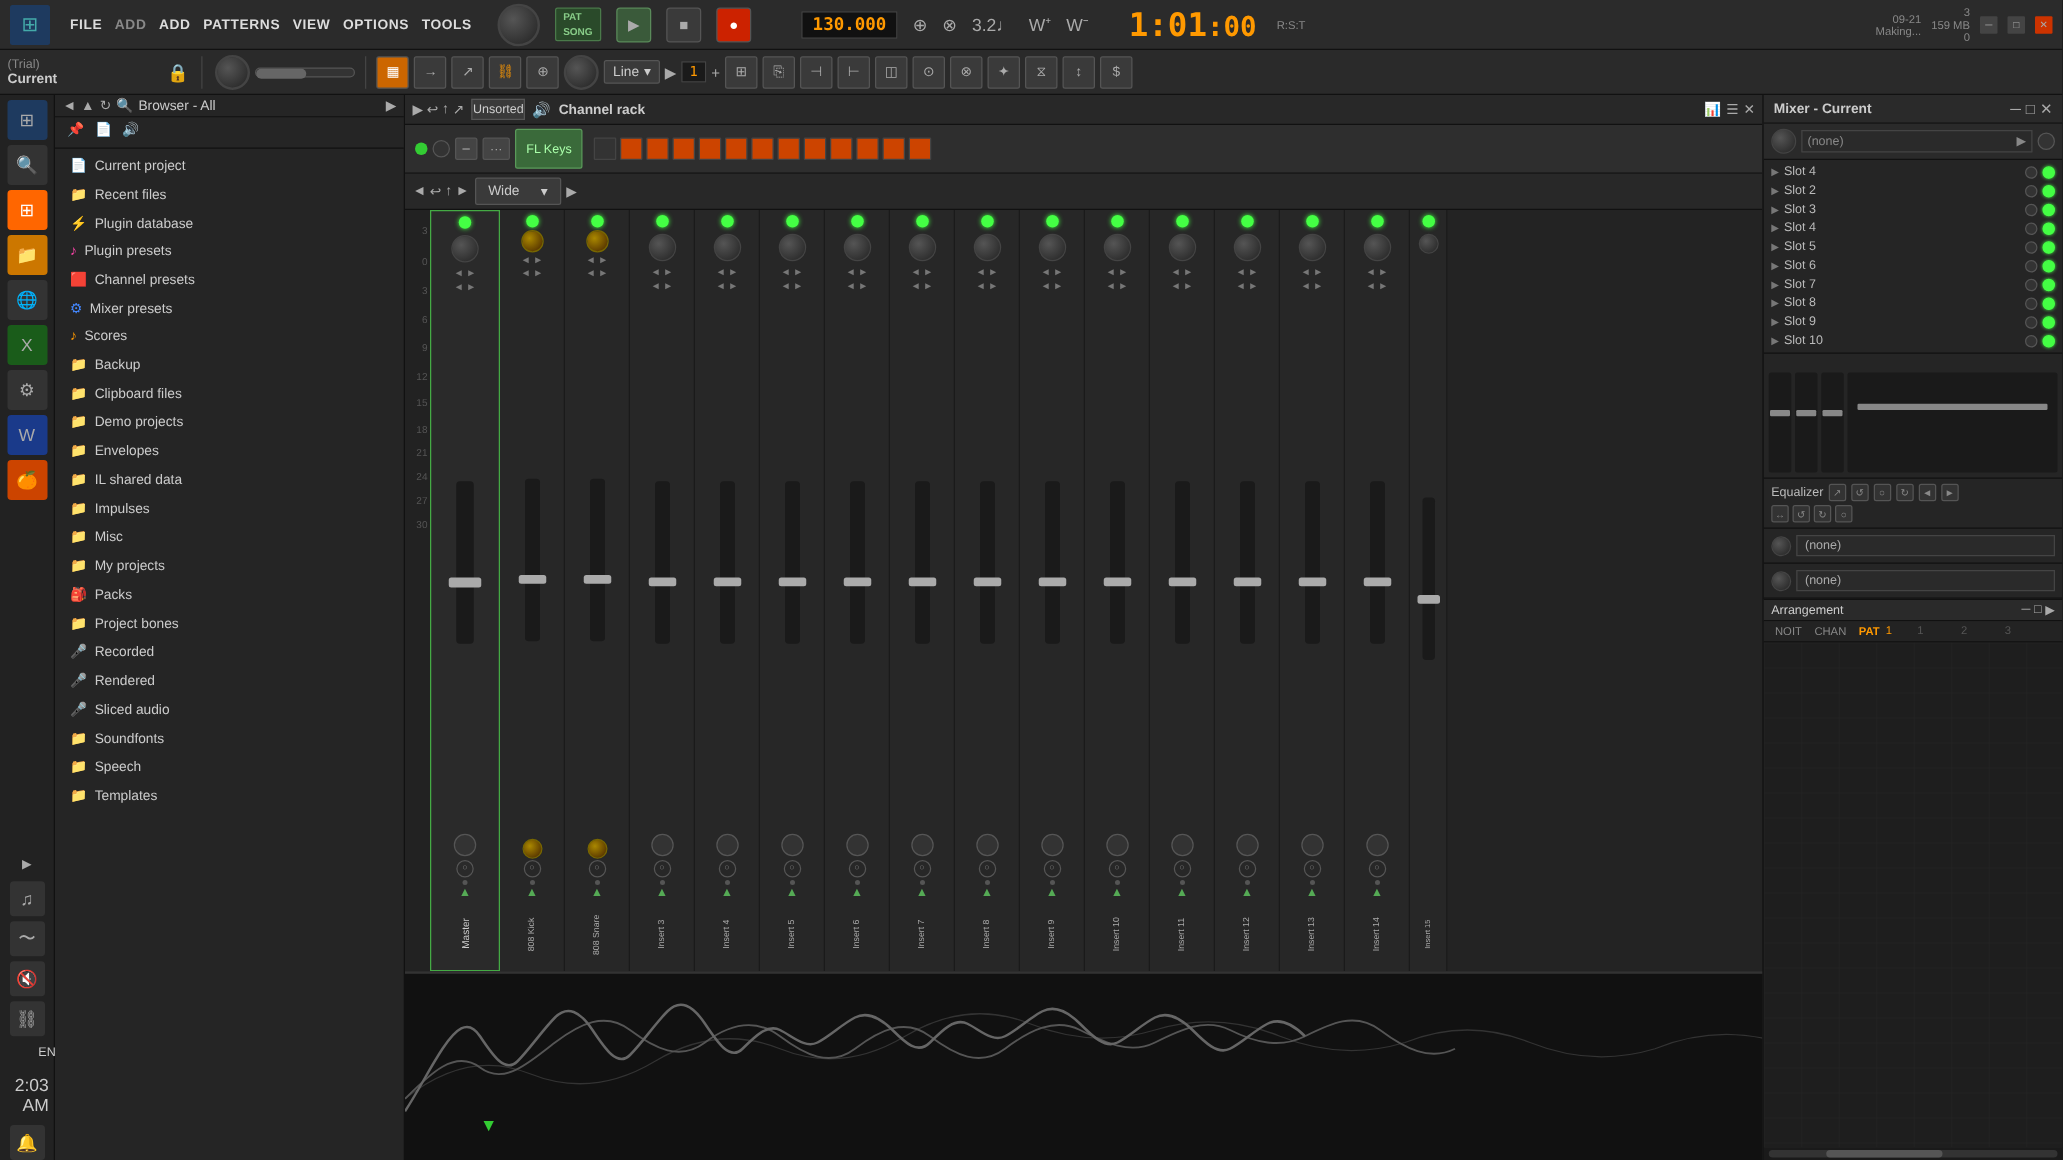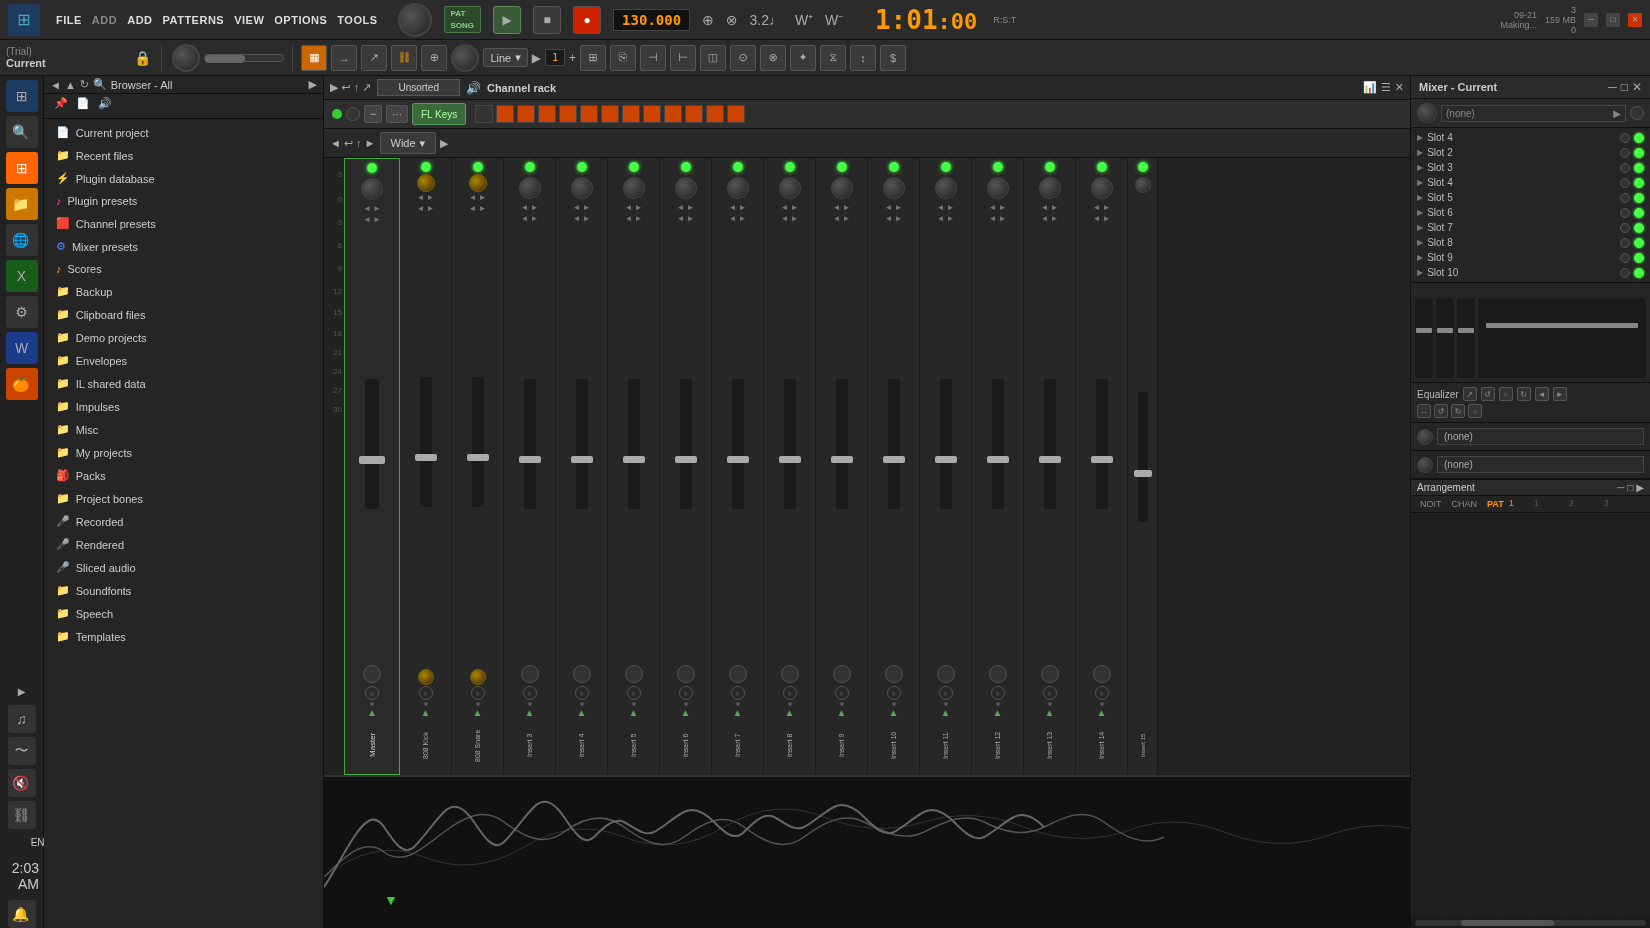--- a/index.html
+++ b/index.html
@@ -3,21 +3,21 @@
   <meta charset="utf-8">
   <style>
     * { margin: 0; padding: 0; box-sizing: border-box; }
     body { width: 1650px; height: 928px; background: #1a1a1a; font-family: 'Segoe UI', Arial, sans-serif; font-size: 11px; color: #ccc; overflow: hidden; }
 
     
     #menu-bar { display: flex; align-items: center; background: #2b2b2b; height: 40px; padding: 0 8px; gap: 12px; border-bottom: 1px solid #111; }
     #menu-bar .menu-item { color: #ddd; font-size: 11px; font-weight: 600; cursor: pointer; letter-spacing: 0.5px; }
     .transport-btn { width: 28px; height: 28px; background: #3a3a3a; border: 1px solid #555; border-radius: 3px; display: flex; align-items: center; justify-content: center; cursor: pointer; color: #aaa; font-size: 12px; }
     .transport-btn.rec { background: #cc2200; color: white; }
-    #bpm-display { background: #111; border: 1px solid #444; padding: 2px 8px; color: #ff9900; font-size: 14px; font-weight: bold; font-family: monospace; min-width: 70px; text-align: center; }
+    #bpm-display { background: #111; border: 1px solid #444; padding: 2px 8px; color: #ff9900; font-size: 14px; font-weight: bold; font-family: monospace; min-width: 70px; text-align: center; margin-left: 28px; }
     #time-display { color: #ff9900; font-size: 28px; font-weight: bold; font-family: monospace; margin-left: 20px; }
 
     
     #toolbar2 { display: flex; align-items: center; background: #2a2a2a; height: 36px; padding: 0 6px; gap: 4px; border-bottom: 1px solid #111; }
     .tb2-btn { width: 26px; height: 26px; background: #3a3a3a; border: 1px solid #555; border-radius: 2px; display: flex; align-items: center; justify-content: center; cursor: pointer; color: #aaa; font-size: 11px; }
 
     
     #main-layout { display: flex; height: calc(928px - 76px); }
 
     
@@ -32,21 +32,21 @@
 
     
     #center { flex: 1; display: flex; flex-direction: column; overflow: hidden; }
 
     
     #channel-rack-header { display: flex; align-items: center; background: #2a2a2a; padding: 3px 6px; border-bottom: 1px solid #111; gap: 6px; }
     .cr-title { color: #ccc; font-size: 11px; font-weight: bold; }
 
     
     #mixer-toolbar { display: flex; align-items: center; background: #282828; padding: 3px 6px; gap: 4px; border-bottom: 1px solid #111; }
-    .wide-btn { padding: 0 10px; height: 22px; background: #3a3a3a; border: 1px solid #555; border-radius: 2px; color: #ccc; font-size: 11px; cursor: pointer; display: flex; align-items: center; gap: 4px; }
+    .wide-btn { padding: 0 10px; height: 22px; background: #3a3a3a; border: 1px solid #555; border-radius: 2px; color: #ccc; font-size: 11px; cursor: pointer; display: flex; align-items: center; gap: 17px; }
 
     
     #mixer-channels-container { display: flex; height: calc(100% - 32px); overflow: hidden; }
     #mixer-channels { display: flex; background: #232323; overflow-x: auto; }
 
     
     .mixer-channel { width: 52px; min-width: 52px; display: flex; flex-direction: column; align-items: center; border-right: 1px solid #1a1a1a; background: #272727; padding: 2px 1px; position: relative; }
     .mixer-channel.master { background: #2a2a2a; width: 60px; min-width: 60px; }
     .ch-green-dot { width: 10px; height: 10px; background: #44ff44; border-radius: 50%; margin: 2px auto; box-shadow: 0 0 4px #44ff44; }
     .ch-knob { width: 22px; height: 22px; background: radial-gradient(circle at 35% 35%, #555, #222); border-radius: 50%; margin: 3px auto; border: 1px solid #444; }
@@ -87,26 +87,26 @@
     
     #browser-nav { display: flex; align-items: center; padding: 2px 6px; background: #252525; border-bottom: 1px solid #111; gap: 4px; }
 
     
     ::-webkit-scrollbar { width: 6px; height: 6px; }
     ::-webkit-scrollbar-track { background: #1a1a1a; }
     ::-webkit-scrollbar-thumb { background: #444; border-radius: 3px; }
 
     
     #plugin-row { display: flex; align-items: center; padding: 3px 8px; background: #2e2e2e; border-bottom: 1px solid #111; gap: 4px; }
-    .plugin-btn { height: 22px; background: #3a6a3a; border: 1px solid #5a9a5a; border-radius: 2px; padding: 5px 8px; color: #aaffaa; font-size: 10px; cursor: pointer; display: flex; align-items: center; }
+    .plugin-btn { height: 22px; background: #3a6a3a; border: 1px solid #5a9a5a; border-radius: 2px; padding: 15px 8px; color: #aaffaa; font-size: 10px; cursor: pointer; display: flex; align-items: center; }
     .ch-slot { width: 18px; height: 18px; background: #333; border: 1px solid #444; border-radius: 1px; margin: 0 1px; }
     .ch-slot.active { background: #cc4400; }
 
     
-    .unsorted-btn { background: #3a3a3a; border: 1px solid #555; padding: 2px 20px; color: #ccc; font-size: 10px; cursor: pointer; display: flex; align-items: center; gap: 4px; text-align: right; }
+    .unsorted-btn { background: #3a3a3a; border: 1px solid #555; padding: 2px 0; color: #ccc; font-size: 10px; cursor: pointer; display: flex; align-items: center; gap: 4px; text-align: right; }
 
     
     .green-ind { width: 10px; height: 10px; background: #33cc33; border-radius: 50%; display: inline-block; }
 
     
     .trial-text { color: #888; font-size: 10px; }
     .project-name { color: #ccc; font-size: 11px; font-weight: bold; }
 
     
     .ins-label { font-size: 7px; writing-mode: vertical-rl; transform: rotate(180deg); color: #aaa; height: 55px; overflow: hidden; text-align: center; }

